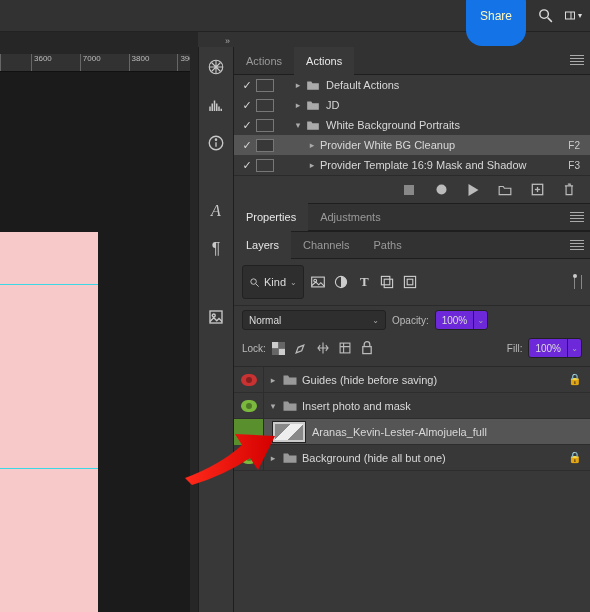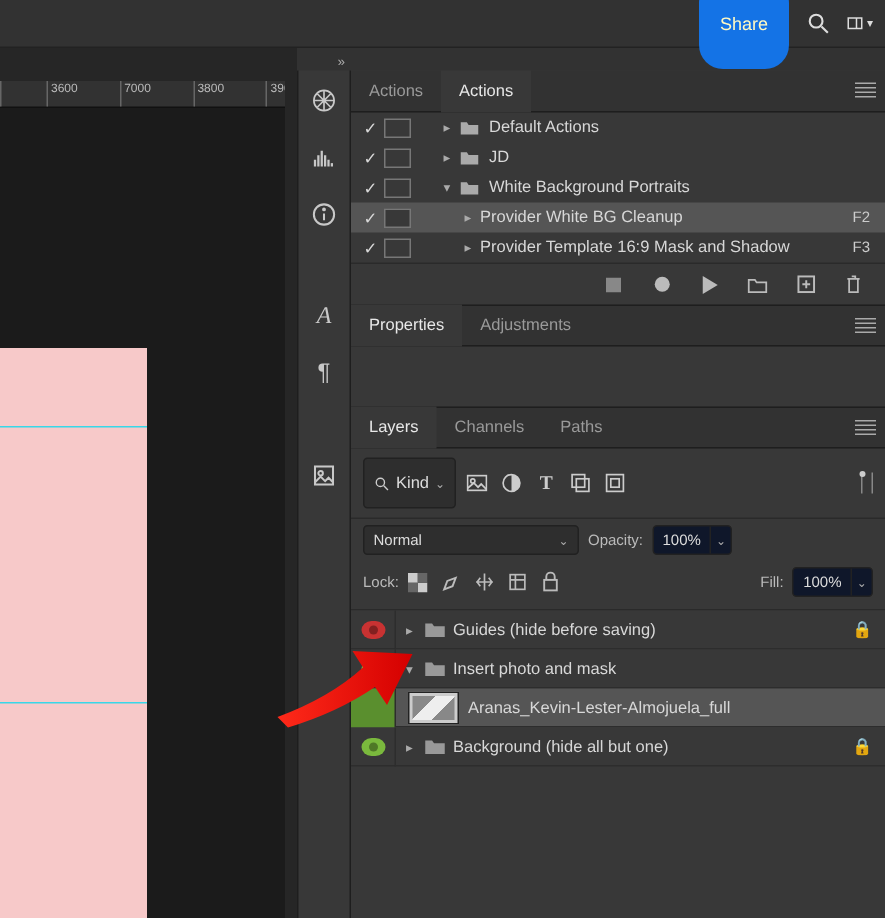--- a/index.html
+++ b/index.html
@@ -54,21 +54,21 @@
   .kind-sel { display: flex; align-items: center; background: #2e2e2e; border: 1px solid #212121; border-radius: 3px; height: 20px; padding: 16px 6px; gap: 4px; color: #ddd; }
   .kind-sel .arrow { font-size: 8px; color: #aaa; }
   .lt-icon { width: 17px; height: 17px; display: flex; align-items: center; justify-content: center; color: #ccc; cursor: pointer; }
   .lt-sep { flex: 1; }
   .mini-toggle { width: 8px; height: 14px; border-left: 1px solid #888; border-right: 1px solid #888; position: relative; }
   .mini-toggle::before { content: ""; position: absolute; left: -2px; top: -1px; width: 4px; height: 4px; border-radius: 50%; background: #ccc; }
 
   .blend-row, .lock-row { padding: 4px 8px; display: flex; align-items: center; gap: 6px; font-size: 10px; color: #bbb; }
   .blend-sel { background: #2e2e2e; border: 1px solid #212121; border-radius: 3px; height: 20px; width: 144px; padding: 0 6px; display: flex; align-items: center; justify-content: space-between; color: #ddd; }
   .blend-sel .arrow { font-size: 8px; color: #aaa; }
-  .pct-box { display: flex; align-items: center; border: 1px solid #212121; background: #0f172a; border-radius: 3px; height: 20px; }
+  .pct-box { display: flex; align-items: center; border: 1px solid #212121; background: #6d28d9; border-radius: 3px; height: 20px; }
   .pct-box .val { padding: 0 6px; color: #ddd; }
   .pct-box .dd { width: 14px; height: 18px; border-left: 1px solid #222; display: flex; align-items: center; justify-content: center; font-size: 8px; color: #aaa; }
   .lock-row { border-bottom: 1px solid #2a2a2a; padding-bottom: 8px; }
   .lock-icons { display: flex; gap: 8px; }
   .lock-icon { width: 14px; height: 14px; color: #bbb; display: flex; align-items: center; justify-content: center; }
 
   .layer-row { display: flex; align-items: center; height: 26px; border-bottom: 1px solid #2d2d2d; background: #383838; color: #d8d8d8; font-size: 11px; position: relative; }
   .layer-row.selected { background: #555; }
   .eye-col { width: 30px; height: 26px; display: flex; align-items: center; justify-content: center; border-right: 1px solid #2d2d2d; }
   .eye { width: 16px; height: 12px; border-radius: 50%/60%; background: #7ab93d; position: relative; }
@@ -272,21 +272,21 @@
     <div class="panel-menu">
         <div class="panel-menu-lines">
           <span></span>
           <span></span>
           <span></span>
           <span></span>
         </div>
       </div>
   </div>
 
-  <div class="panel-tabs" style="border-top:1px solid #1e1e1e;margin-top:40px;">
+  <div class="panel-tabs" style="border-top:1px solid #1e1e1e;">
     <div class="tab active">Layers</div>
     <div class="tab">Channels</div>
     <div class="tab">Paths</div>
     <div class="panel-menu">
         <div class="panel-menu-lines">
           <span></span>
           <span></span>
           <span></span>
           <span></span>
         </div>

